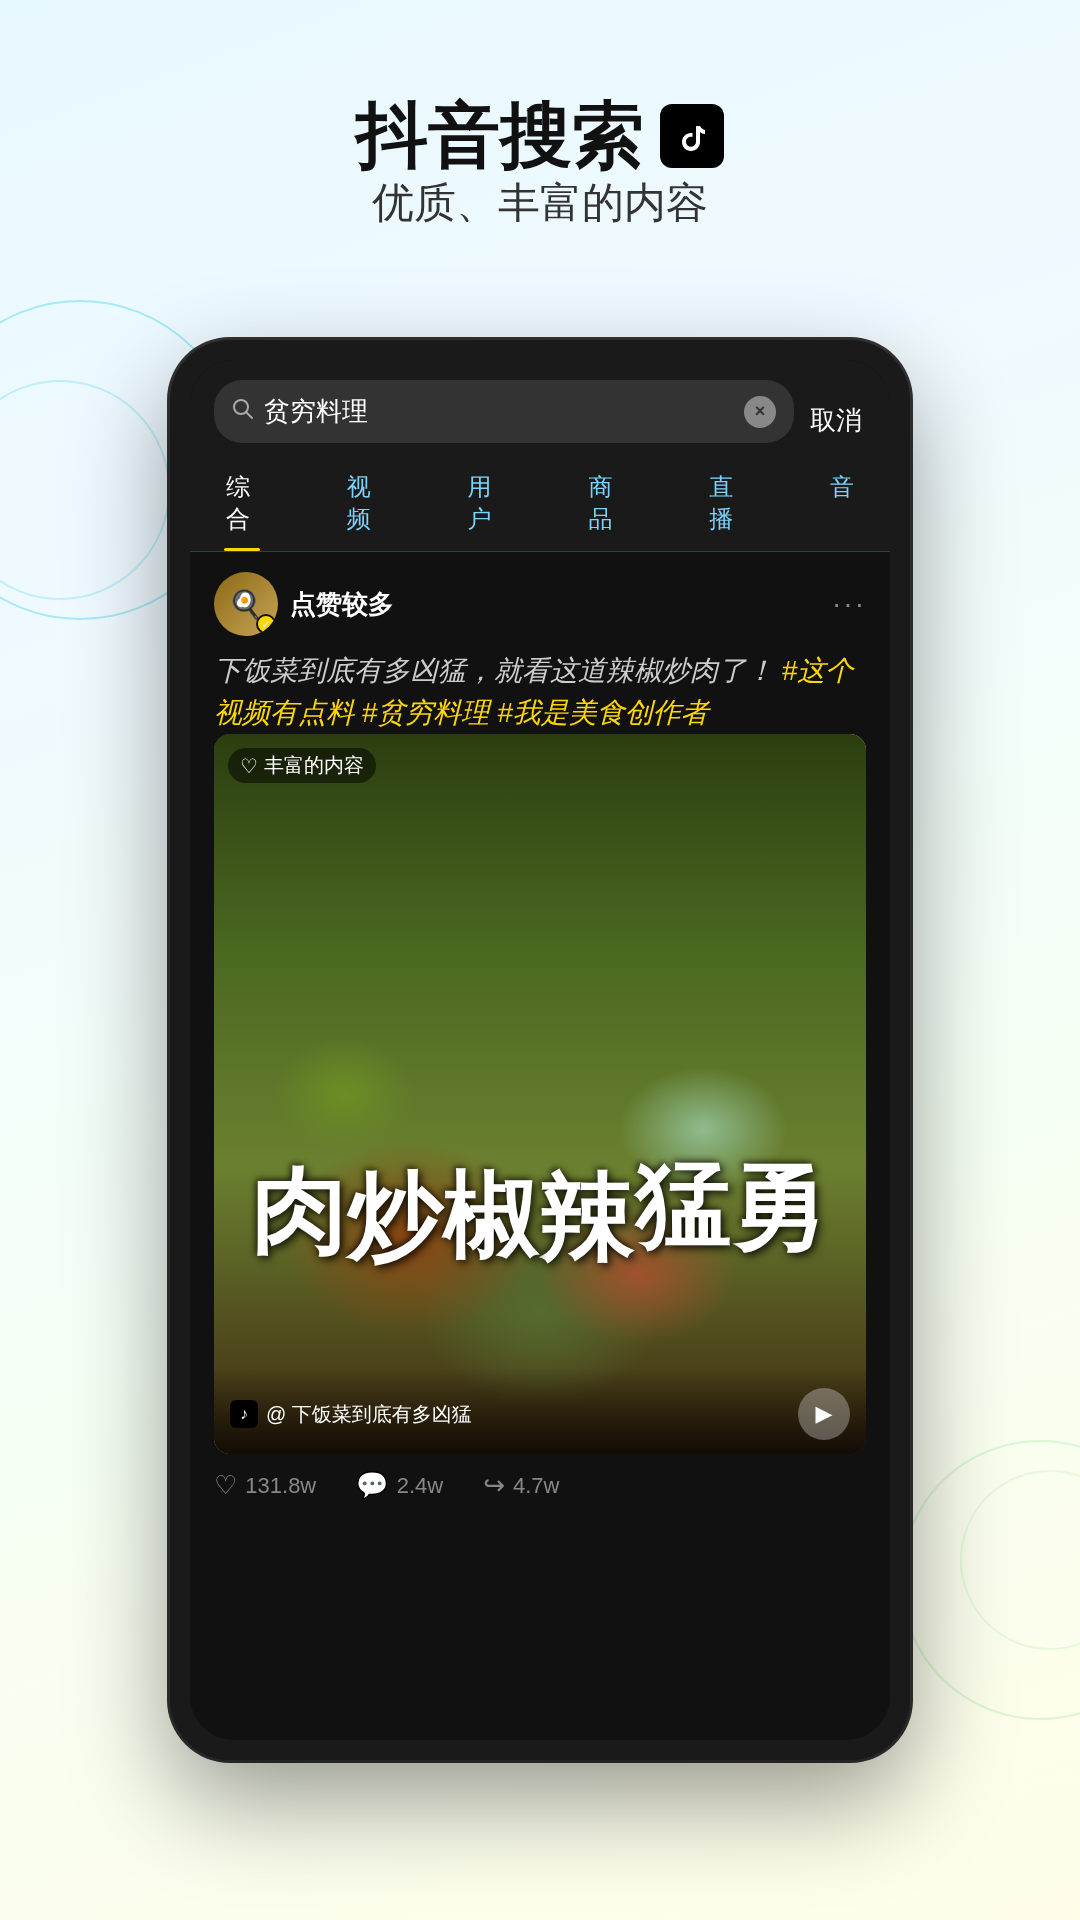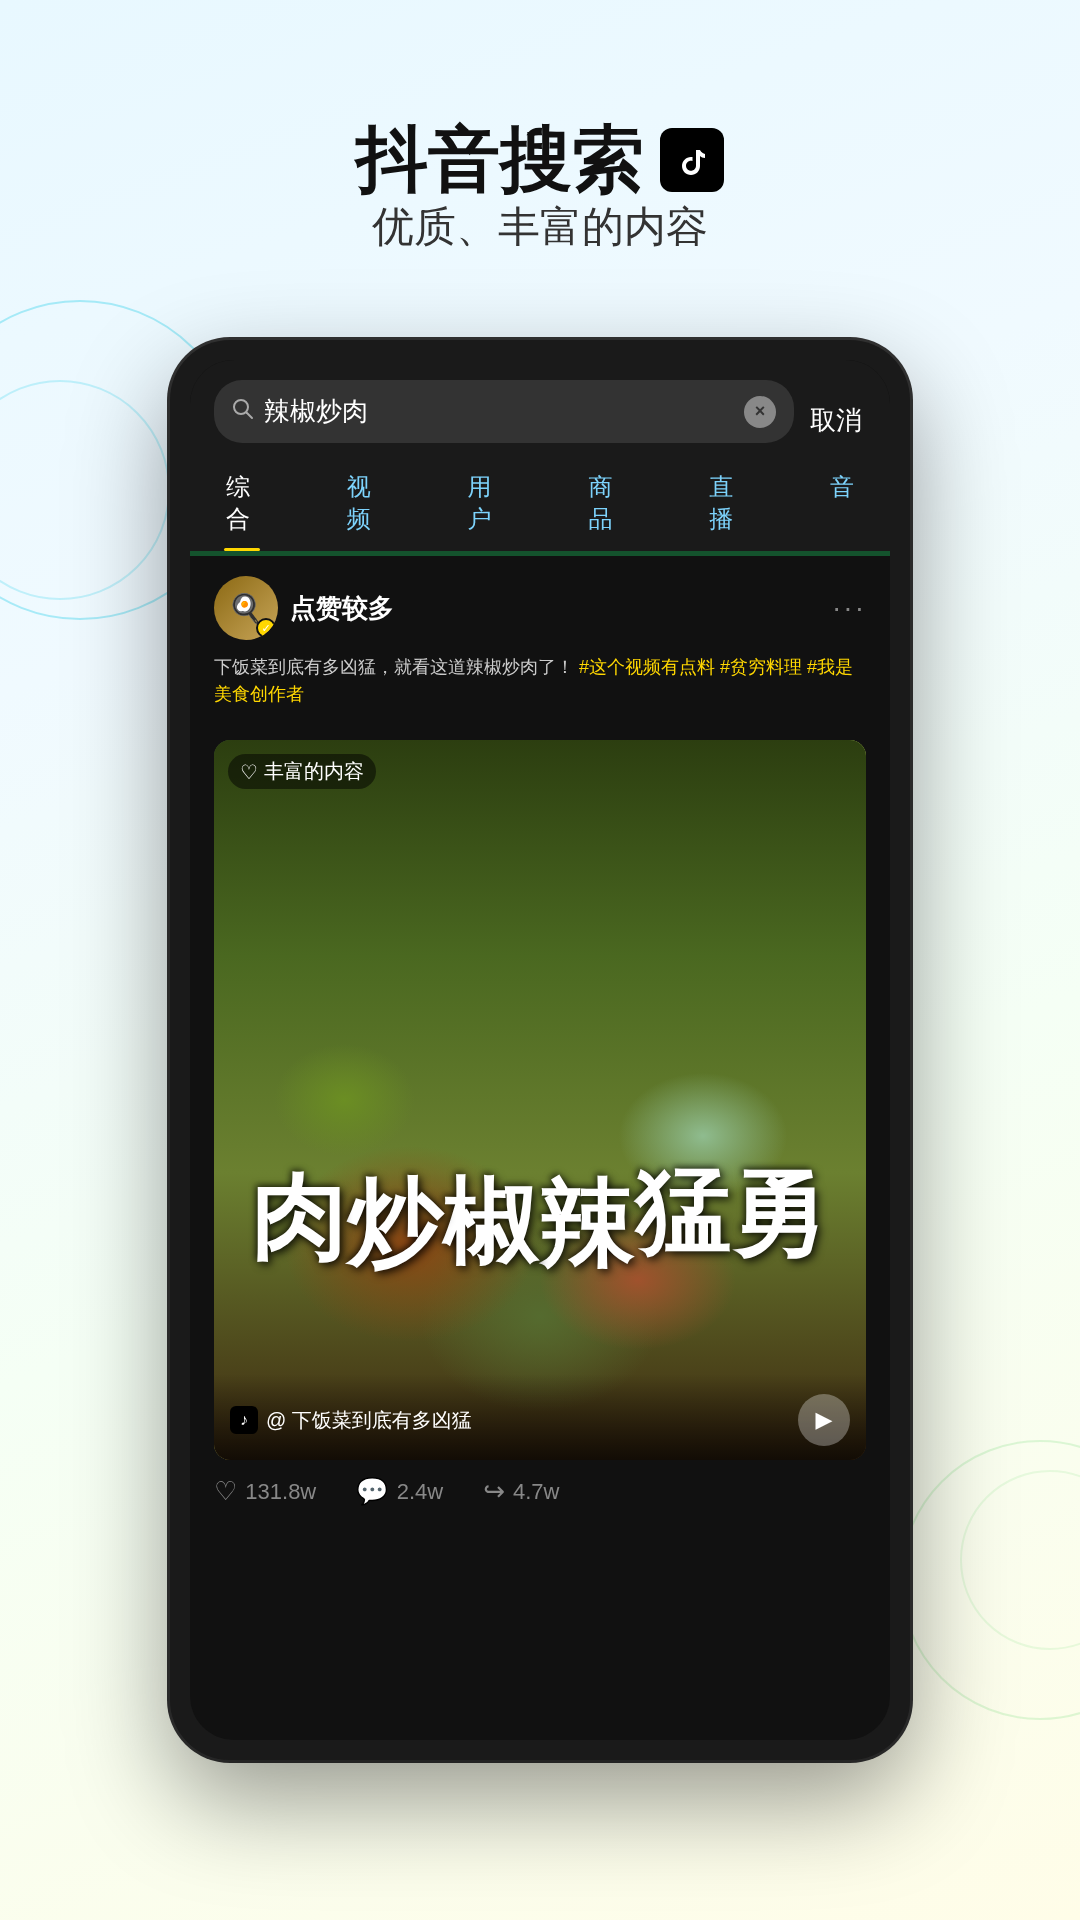--- a/index.html
+++ b/index.html
@@ -48,21 +48,21 @@
       height: 180px;
       border: 2px solid rgba(150, 230, 150, 0.2);
       border-radius: 50%;
       bottom: 270px;
       right: -60px;
     }
 
     
     .header {
       text-align: center;
-      padding-top: 120px;
+      padding-top: 96px;
       padding-bottom: 40px;
       position: relative;
       z-index: 2;
     }
 
     .header-title {
       font-size: 72px;
       font-weight: 900;
       color: #111;
       display: flex;
@@ -164,21 +164,21 @@
       white-space: nowrap;
       padding: 0 4px;
       margin-top: 17px;
     }
 
     
     .tabs {
       background: #1a1a1a;
       display: flex;
       padding: 0 16px;
-      border-bottom: 5px solid #14532d;
+      border-bottom: 1px solid #14532d;
       gap: 48px;
     }
 
     .tab {
       padding: 16px 20px;
       color: #7dd3fc;
       font-size: 24px;
       position: relative;
     }
 
@@ -260,23 +260,24 @@
     }
 
     .more-icon {
       color: #888;
       font-size: 28px;
       letter-spacing: 2px;
     }
 
     .post-desc {
       color: #ccc;
-      font-size: 18px;
+      font-size: 28px;
       line-height: 1.5;
-      margin-bottom: 32px;
+      margin-bottom: 0;
+      font-style: italic;
     }
 
     .post-desc .hashtag {
       color: #FFD700;
     }
 
     
     .video-thumb {
       border-radius: 16px;
       overflow: hidden;
@@ -467,21 +468,21 @@
     <div class="phone-screen">
 
       <div class="search-bar">
         <div class="search-input-container">
           <span class="search-icon-wrap">
             <svg width="22" height="22" viewBox="0 0 22 22" fill="none">
               <circle cx="9" cy="9" r="7" stroke="#aaa" stroke-width="2"></circle>
               <line x1="14.5" y1="14.5" x2="20" y2="20" stroke="#aaa" stroke-width="2" stroke-linecap="round"></line>
             </svg>
           </span>
-          <span class="search-text">辣椒炒肉</span>
+          <span class="search-text">贫穷料理</span>
           <div class="search-clear">
             <span>×</span>
           </div>
         </div>
         <span class="search-cancel">取消</span>
       </div>
 
       <div class="tabs">
         <div class="tab active">
           <span>综合</span>

